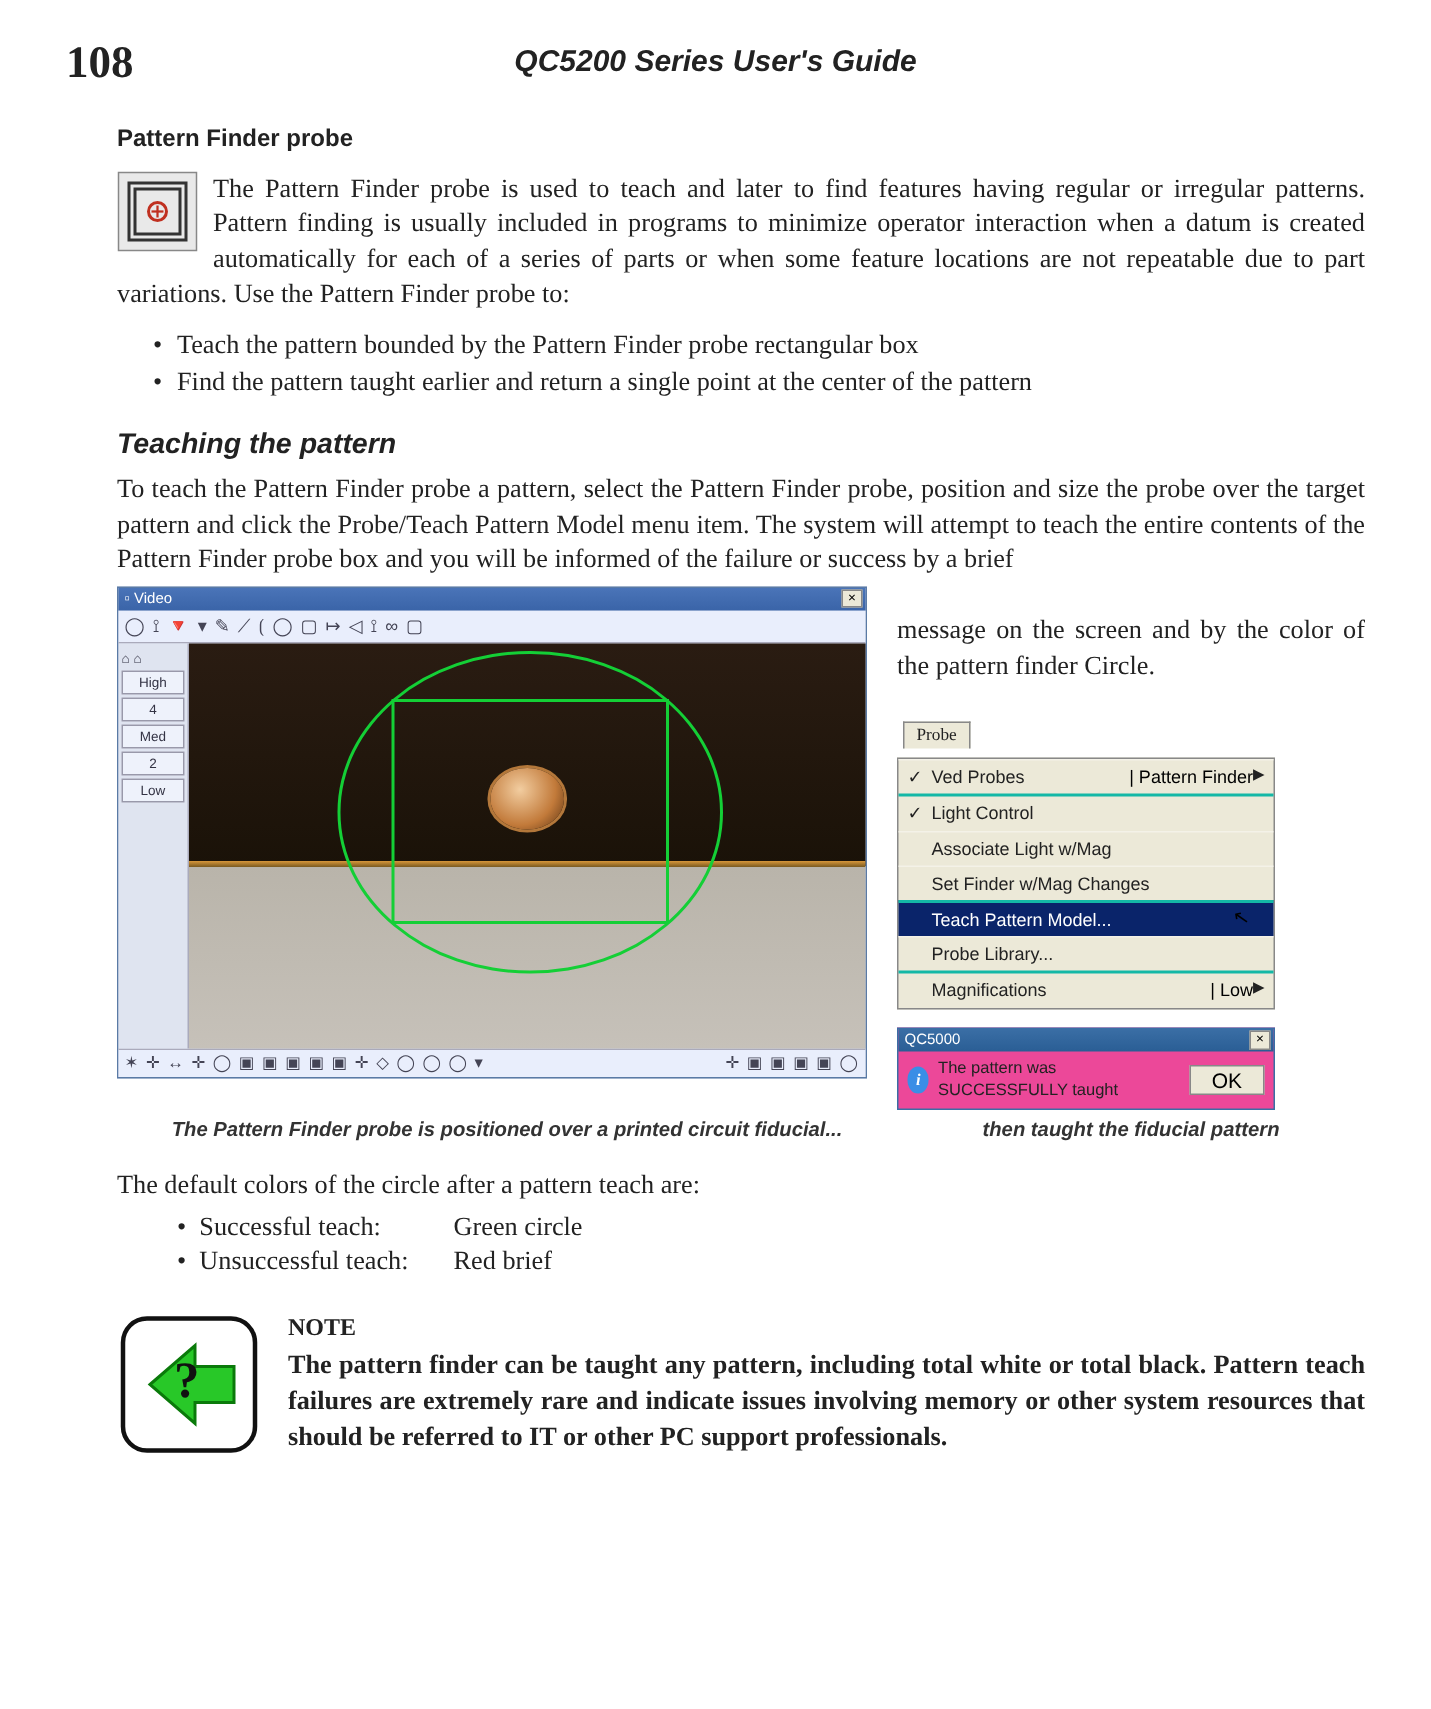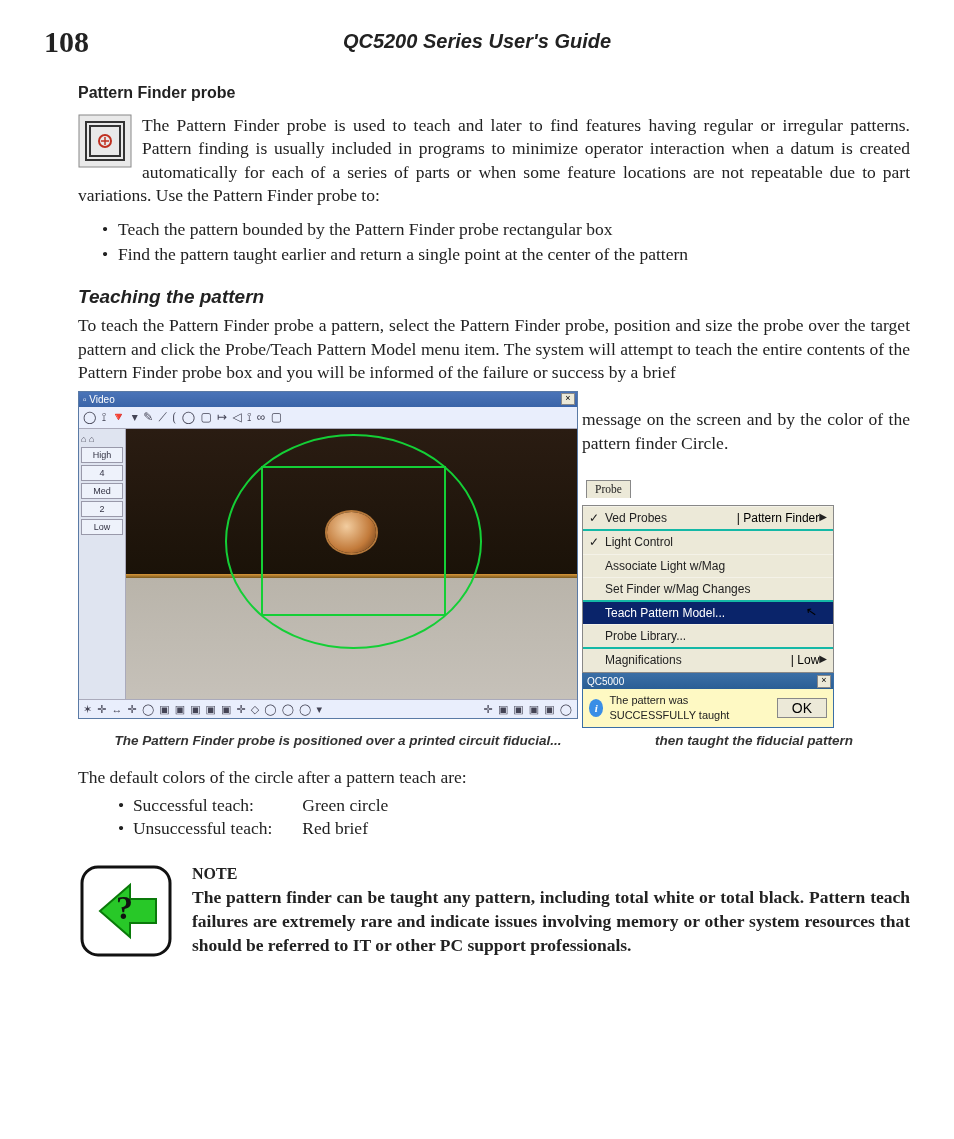--- a/index.html
+++ b/index.html
@@ -18,41 +18,41 @@
   .doc-title { font-family: Arial, Helvetica, sans-serif; font-weight: bold; font-style: italic; font-size: 20px; text-align: center;}
   h2.section-title { font-family: Arial, Helvetica, sans-serif; font-weight: bold; font-size: 16px; margin: 0 0 6px 0;}
   h3.sub-title { font-family: Arial, Helvetica, sans-serif; font-weight: bold; font-style: italic; font-size: 19px; margin: 18px 0 4px 0;}
   .para { text-align: justify; margin: 4px 0;}
   .intro-block { overflow: hidden; }
   .float-icon { float: left; margin: 4px 10px 0 0; }
   .float-icon svg { display:block; }
   ul.bullets { margin: 6px 0 10px 24px; padding: 0;}
   ul.bullets li { list-style: none; position: relative; padding-left: 16px; margin: 1px 0;}
   ul.bullets li::before { content: "•"; position: absolute; left: 0;}
-  .figrow { display: flex; gap: 4px; margin-top: 6px;}
+  .figrow { display: flex; gap: 20px; margin-top: 6px;}
   .figrow .left { flex: 0 0 500px;}
   .figrow .right { flex: 1;}
   .caption-row { display: flex; margin-top: 4px; font-family: Arial, Helvetica, sans-serif; font-weight: bold; font-style: italic; font-size: 13.5px; color:#333;}
   .caption-row .cleft { flex: 0 0 520px; text-align: center;}
   .caption-row .cright { flex: 1; text-align: center;}
   .rt-text { text-align: justify; margin-bottom: 20px;}
   table.color-table { border-collapse: collapse; margin-left: 40px;}
   table.color-table td { padding: 0 10px 0 0;}
   
   .menu-panel { border:1px solid #888; background:#ece9d8; font-family: Tahoma, Arial, sans-serif; font-size: 12px; width: 250px; margin-top: 6px;}
   .menu-tab { display:inline-block; border:1px solid #888; border-bottom:none; background:#ece9d8; padding:1px 8px; margin:3px 0 0 4px; font-size:11.5px;}
   .menu-item { padding: 3px 6px 3px 22px; position: relative; border-top:1px solid #f4f2e8;}
   .menu-item.sep { border-top:2px solid #14b8a6; }
   .menu-item .chk::before { content:"✓"; position:absolute; left:6px; }
   .menu-item.sel { background:#0a246a; color:#fff;}
   .menu-item .rcol { float:right; color:#000000; padding-left:6px;}
   .menu-item .arrow { float:right; font-size:10px;}
   .cursor { position:absolute; right:16px; top:1px; font-size:13px; color:#000; transform: rotate(-10deg);}
   
-  .dialog { border:1px solid #3a6ea5; background:#fef9c3; font-family: Tahoma, Arial, sans-serif; font-size: 11px; width: 250px; margin-top: 0;}
+  .dialog { border:1px solid #3a6ea5; background:#ec4899; font-family: Tahoma, Arial, sans-serif; font-size: 11px; width: 250px; margin-top: 12px;}
   .dialog .tbar { background: linear-gradient(#3a6ea5,#2a5e95); color:#fff; font-size:10px; padding:1px 4px; position:relative;}
   .dialog .tbar .xbtn { position:absolute; right:2px; top:1px; background:#ece9d8; color:#000; border:1px solid #888; width:12px; height:11px; line-height:9px; text-align:center; font-size:9px;}
   .dialog .body { display:flex; align-items:center; padding:4px 6px; gap:6px;}
   .dialog .ok { border:1px solid #888; background:#ece9d8; padding:1px 14px; font-size:14px; margin-left:auto;}
   .info-ico { width:18px; height:18px; background:#3a8ee6; border-radius:50%; color:#fff; font-weight:bold; font-style:italic; text-align:center; line-height:18px; font-family: Georgia, serif;}
   
   .vwin { border:1px solid #5a7aa5; background:#cfd6e6; font-family: Tahoma, Arial, sans-serif; font-size:10px;}
   .vwin .vt { background: linear-gradient(#4a74b8,#3a64a8); color:#fff; padding:1px 4px; font-size:10px; position:relative;}
   .vwin .vt .xbtn { position:absolute; right:2px; top:1px; background:#ece9d8; color:#000; border:1px solid #888; width:12px; height:10px; line-height:8px; text-align:center; font-size:9px;}
   .vwin .toolbar { background:#e9eefc; border-bottom:1px solid #aab; padding:2px 4px; letter-spacing:1px; color:#445; font-size:12px;}

